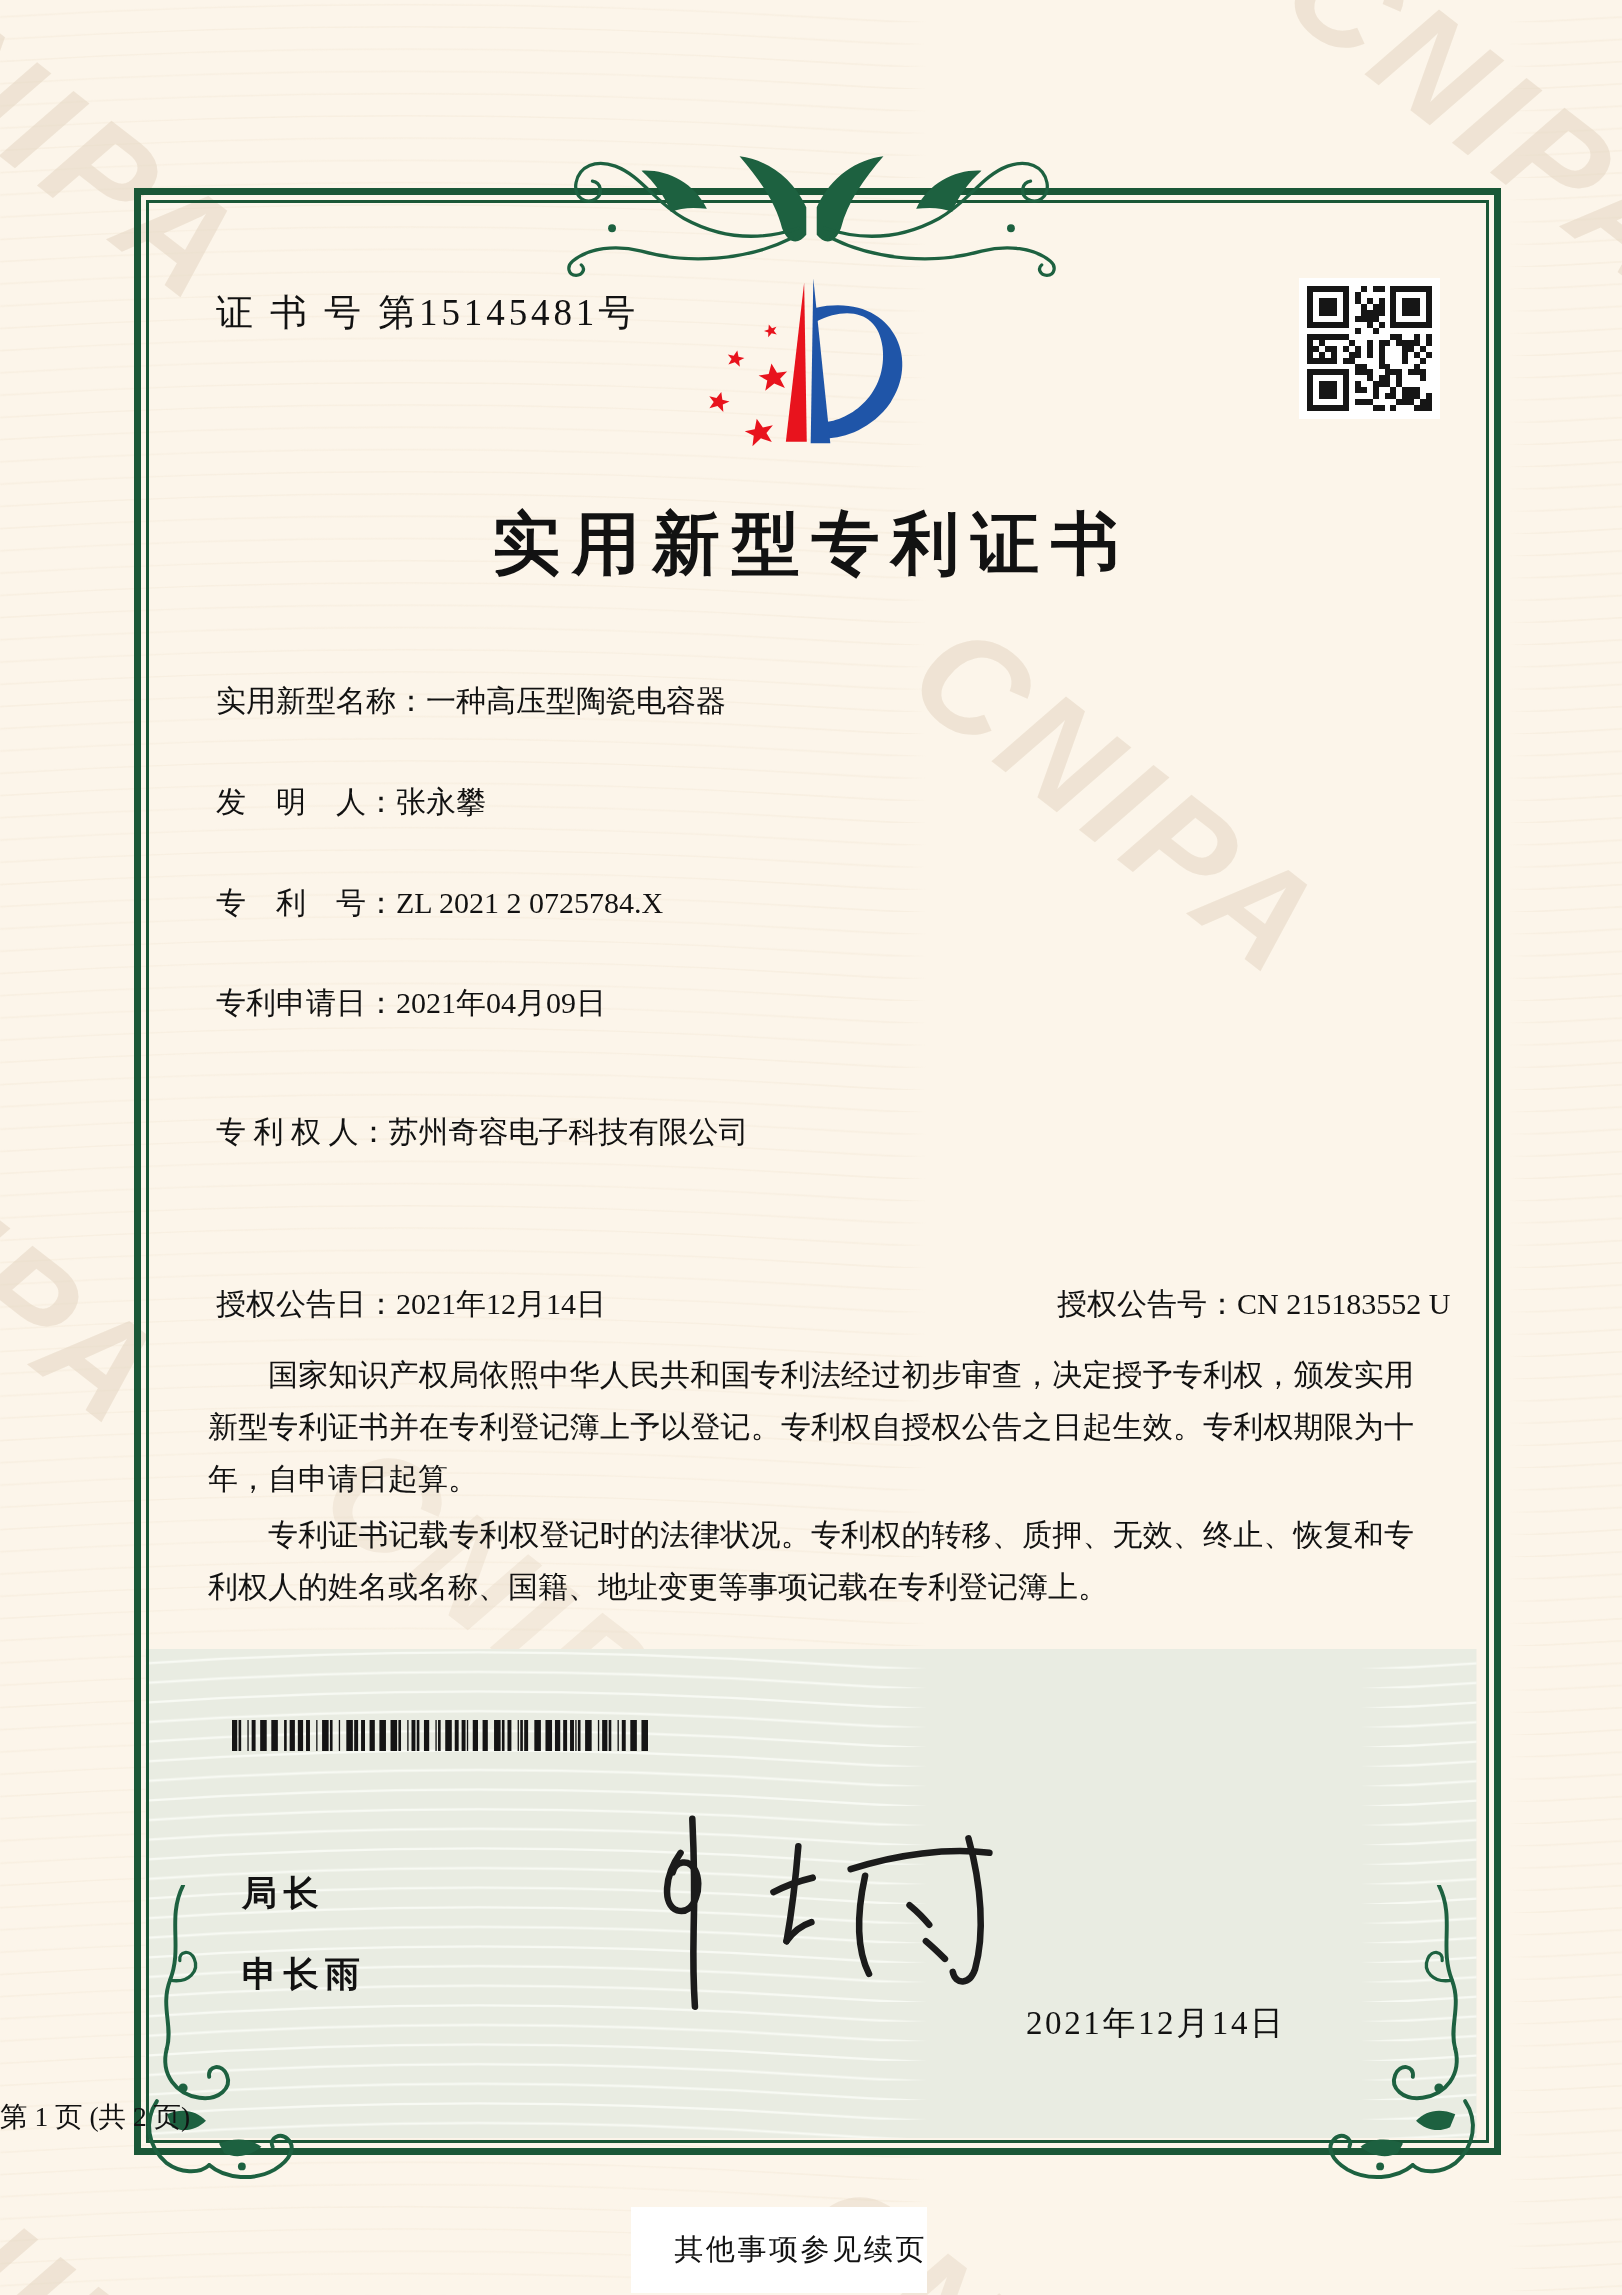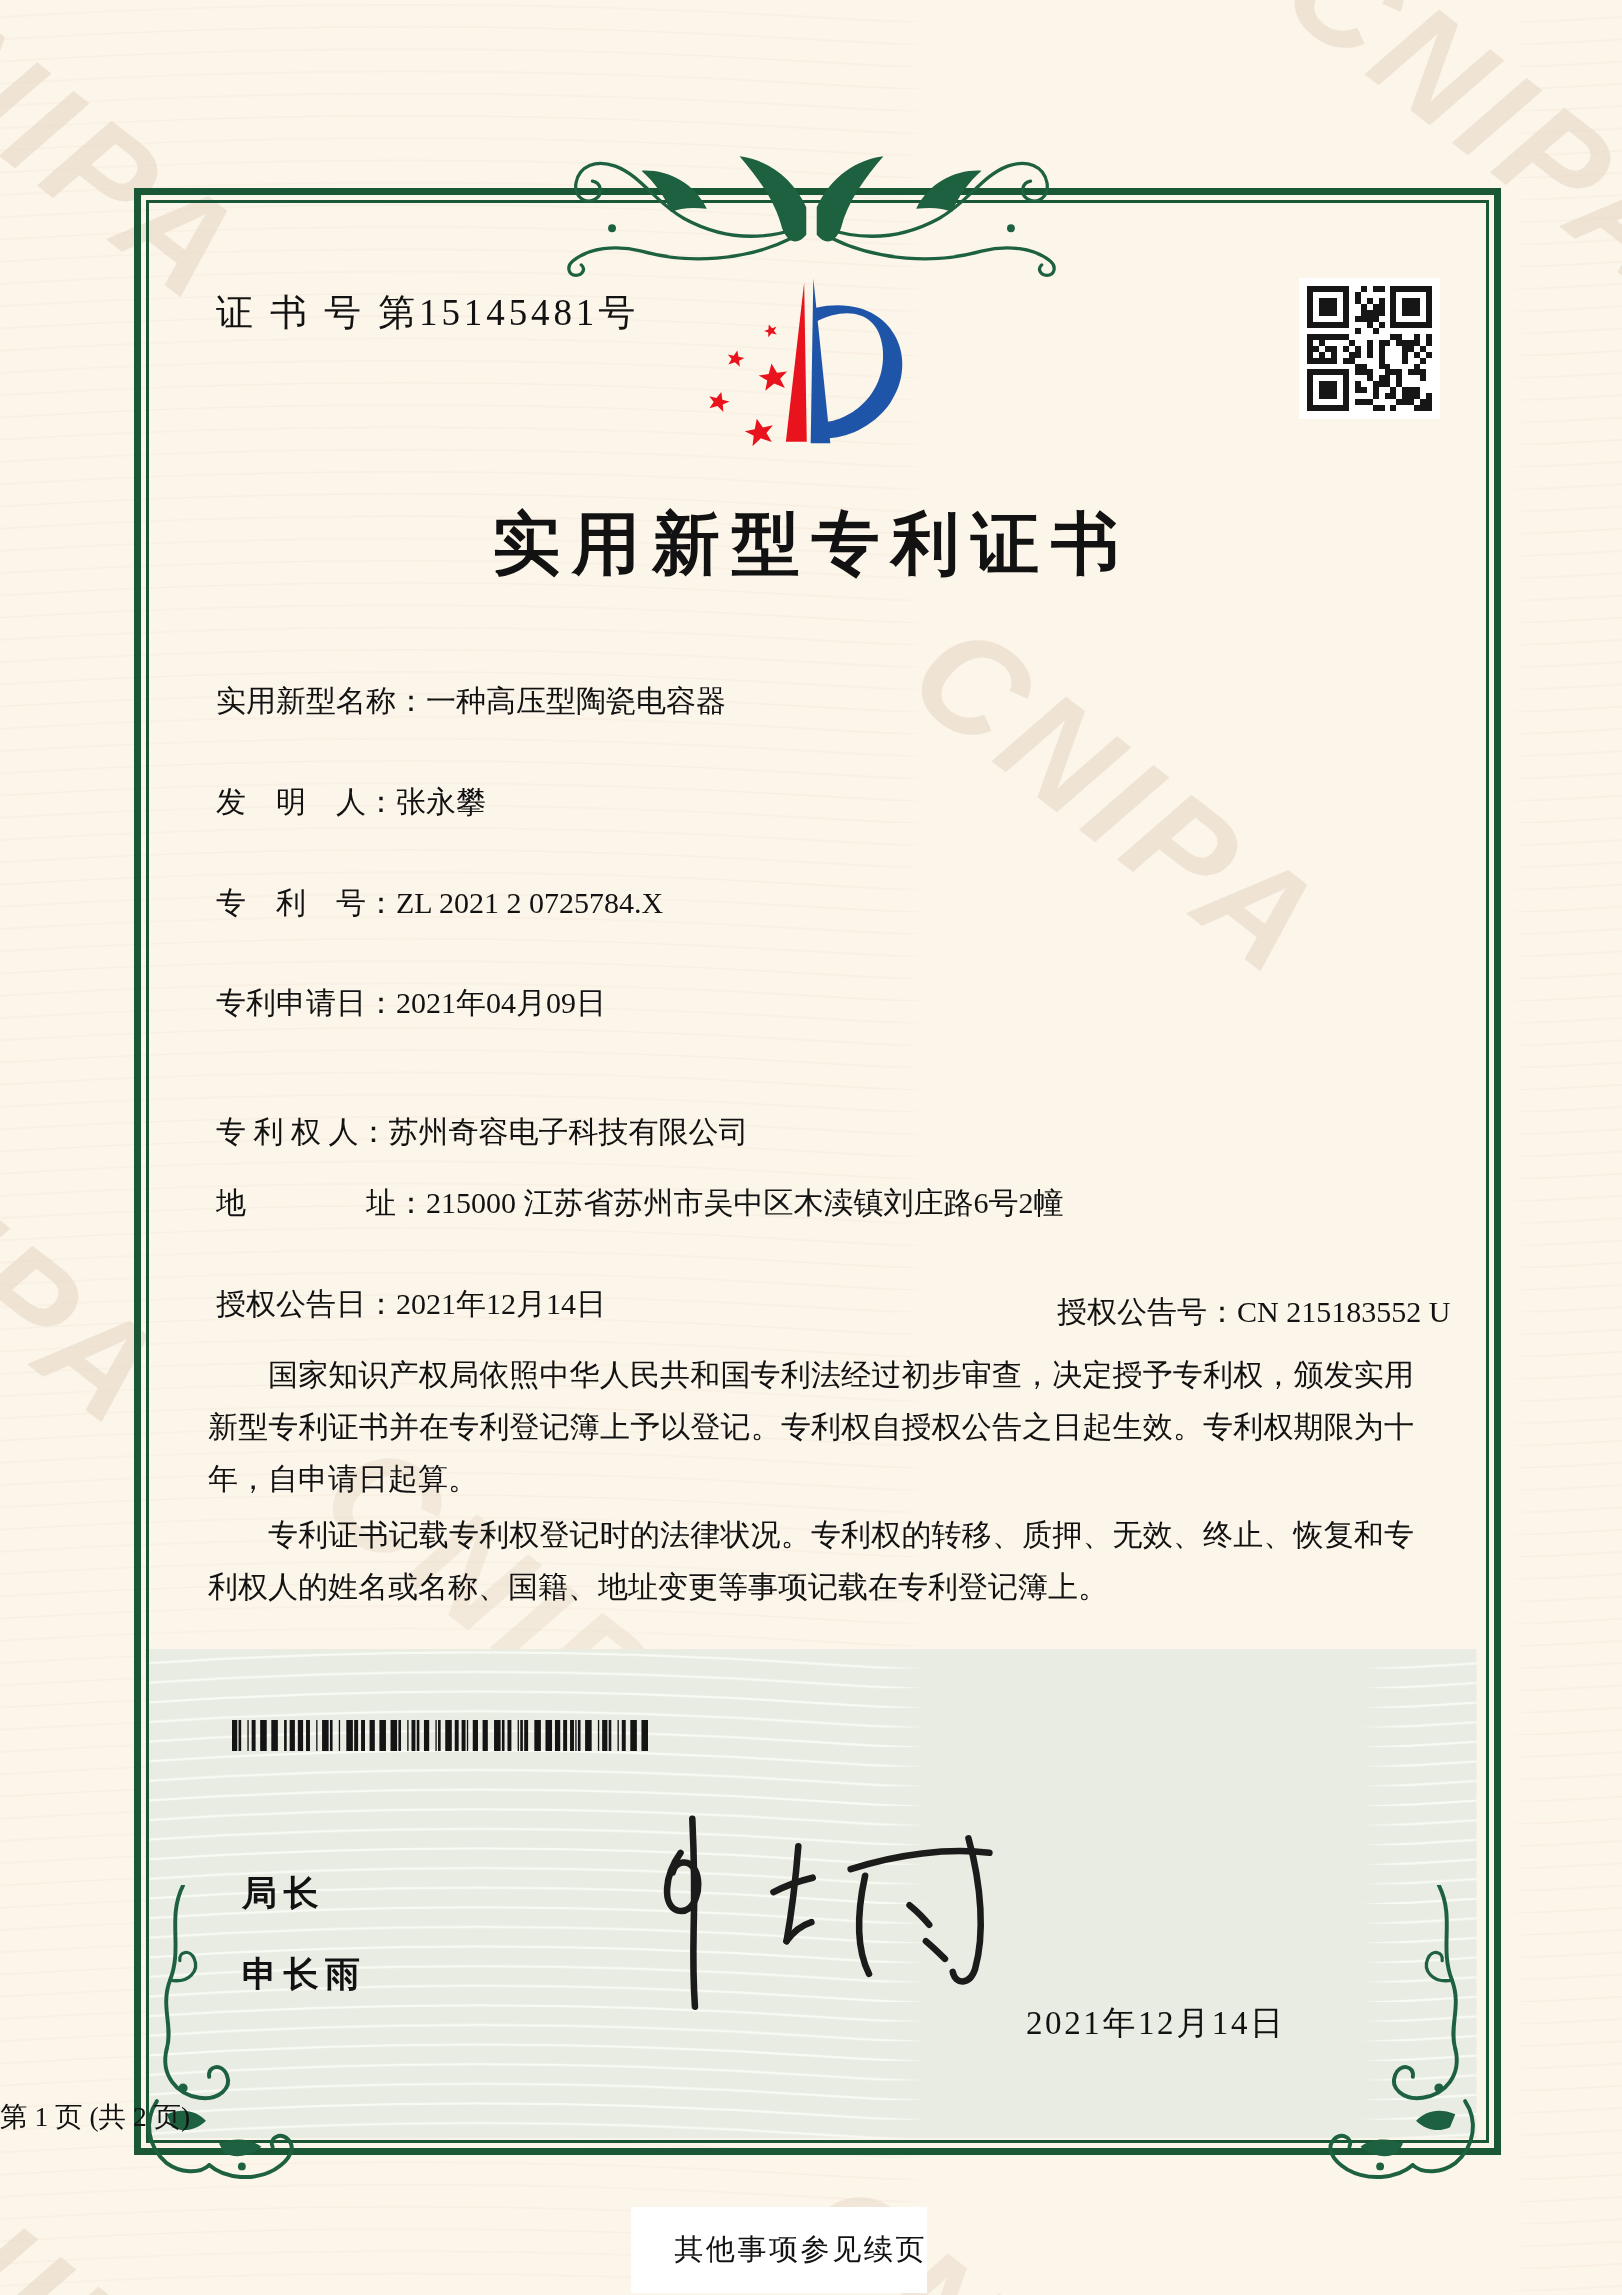--- a/index.html
+++ b/index.html
@@ -21,21 +21,21 @@
   .orn-br{transform:scaleX(-1);}
   
   .content{position:absolute;left:0;top:0;width:1623px;height:2295px;z-index:4;border-radius:8px;}
   .certno{position:absolute;left:216px;top:288px;font-size:37px;letter-spacing:3.9px;}
   .logo{position:absolute;left:694px;top:272px;width:236px;height:196px;}
   .qr{position:absolute;left:1299px;top:278px;width:141px;height:141px;background:#fff;padding:7.9px;box-sizing:border-box;}
   .qr svg{width:100%;height:100%;display:block;}
   .title{position:absolute;left:0;top:499px;width:1623px;text-align:center;
          font-size:68px;font-weight:bold;letter-spacing:11.8px;}
   .field{position:absolute;left:216px;font-size:30px;white-space:nowrap;}
-  .grant2{position:absolute;left:841px;top:8px;text-align:right;}
+  .grant2{position:absolute;left:841px;top:0;text-align:right;}
   .paras{position:absolute;left:204px;top:1345px;width:1214px;font-size:30px;
          line-height:52px;text-align:justify;}
   .paras p{margin:4px;text-indent:2em;}
   .barcode{position:absolute;left:232px;top:1720px;width:416px;height:31px;}
   .signer{position:absolute;left:242px;font-size:35px;font-weight:bold;
           font-family:Liberation Mono, monospace;letter-spacing:6.5px;}
   .sig{position:absolute;left:602px;top:1807px;width:445px;height:216px;}
   .issue-date{position:absolute;left:1026px;top:2001px;font-size:33px;letter-spacing:2.6px;}
   .pageinfo{position:absolute;left:0;top:2099px;width:1623px;font-size:27.5px;}
   .footnote{position:absolute;left:631px;top:2207px;width:296px;height:86px;background:#fff;
@@ -298,23 +298,20 @@
     </div>
     <div class="field" style="top:883px;">
       <span>专　利　号：</span><span>ZL 2021 2 0725784.X</span>
     </div>
     <div class="field" style="top:983px;">
       <span>专利申请日：</span><span>2021年04月09日</span>
     </div>
     <div class="field" style="top:1084px;margin-top:28px;">
       <span>专 利 权 人：</span><span>苏州奇容电子科技有限公司</span>
     </div>
-    <div class="field" style="top:1183px;">
-      <span>地　　　　址：</span><span>215000 江苏省苏州市吴中区木渎镇刘庄路6号2幢</span>
-    </div>
     <div class="field" style="top:1284px;">
       <span>授权公告日：</span><span>2021年12月14日</span>
       <span class="grant2"><span>授权公告号：</span><span>CN 215183552 U</span></span>
     </div>
 
     <div class="paras">
       <p>国家知识产权局依照中华人民共和国专利法经过初步审查，决定授予专利权，颁发实用新型专利证书并在专利登记簿上予以登记。专利权自授权公告之日起生效。专利权期限为十年，自申请日起算。</p>
       <p>专利证书记载专利权登记时的法律状况。专利权的转移、质押、无效、终止、恢复和专利权人的姓名或名称、国籍、地址变更等事项记载在专利登记簿上。</p>
     </div>
 

